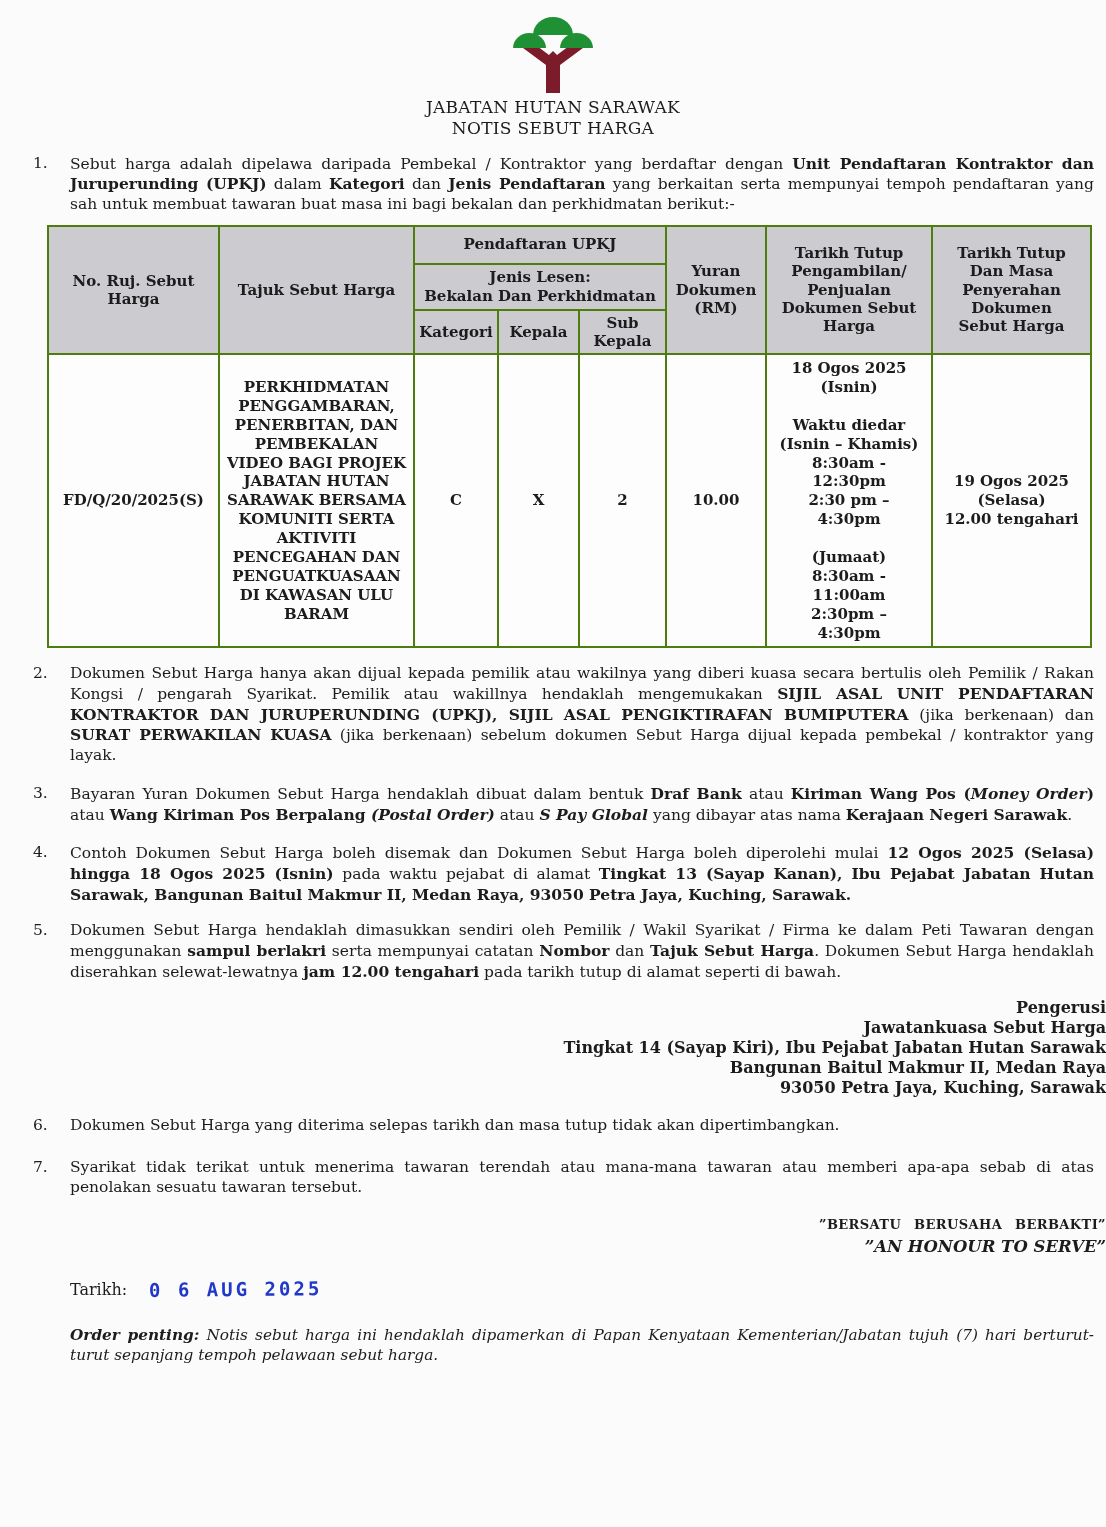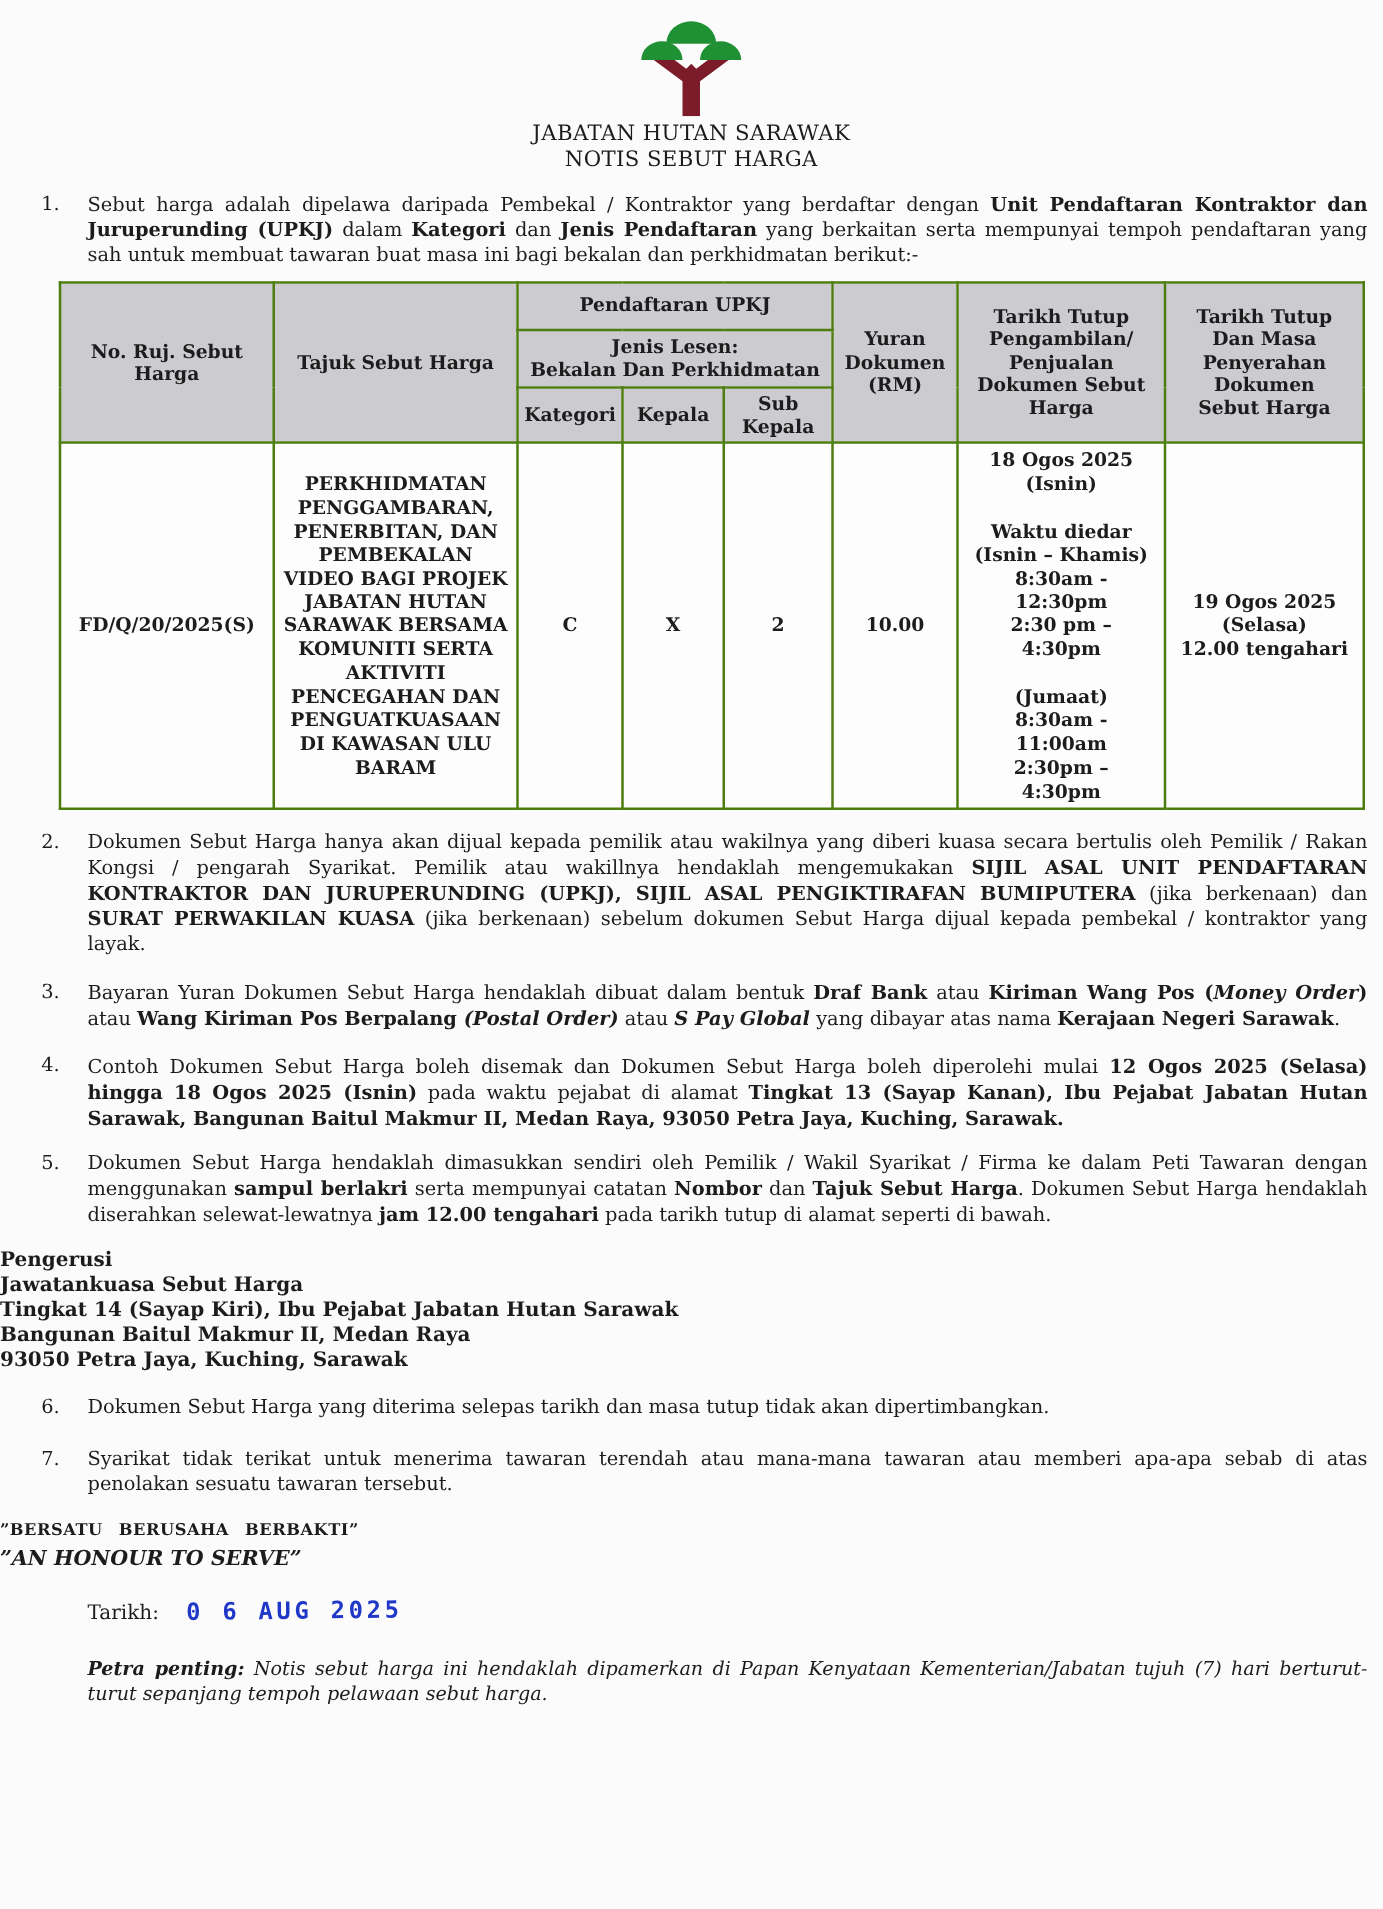--- a/index.html
+++ b/index.html
@@ -31,21 +31,21 @@
     background:#cbcbd0;font-weight:bold;font-size:15px;line-height:1.22;
     padding:3px 4px;text-align:center;vertical-align:middle;
   }
   table.tender td{
     font-weight:bold;font-size:15px;line-height:1.26;
     padding:4px 6px;text-align:center;vertical-align:middle;margin-left:12px;
   }
   tr.h1{height:38px;} tr.h2{height:46px;} tr.h3{height:38px;}
   tr.bodyrow{height:287px;}
   .lines{white-space:pre-line;}
-  .center-block{text-align:left;font-weight:bold;font-size:16px;line-height:1.25;}
+  .center-block{text-align:right;font-weight:bold;font-size:16px;line-height:1.25;}
   .motto1{font-weight:bold;font-size:13px;word-spacing:8px;letter-spacing:.4px;}
   .motto2{font-weight:bold;font-style:italic;font-size:16.5px;margin-top:4px;}
   .sig-wrap{text-align:center;margin-top:10px;}
   .sign-name{font-weight:bold;font-size:16.5px;line-height:1.3;}
   .date-row{margin:20px 0 0 70px;font-size:16px;display:flex;align-items:center;}
   .stamp{
     font-family:"DejaVu Sans Mono","Liberation Mono",monospace;
     font-weight:bold;font-size:19px;letter-spacing:3px;margin-left:22px;
     transform:rotate(-.6deg);
   }
@@ -177,15 +177,15 @@
     <div class="motto1">”BERSATU  BERUSAHA  BERBAKTI”</div>
     <div class="motto2">”AN HONOUR TO SERVE”</div>
   </div>
 
 
   <div class="date-row">
     <span>Tarikh:</span>
     <span class="stamp" style="color: rgb(32, 56, 200);">0 6  AUG  2025</span>
   </div>
 
-  <div class="note"><span class="b i">Petra penting:</span><span class="i">  Notis sebut harga ini hendaklah dipamerkan di Papan Kenyataan Kementerian/Jabatan tujuh (7) hari berturut-turut sepanjang tempoh pelawaan sebut harga.</span></div>
+  <div class="note"><span class="b i">Order penting:</span><span class="i">  Notis sebut harga ini hendaklah dipamerkan di Papan Kenyataan Kementerian/Jabatan tujuh (7) hari berturut-turut sepanjang tempoh pelawaan sebut harga.</span></div>
 
 </div>
 
 </body></html>

